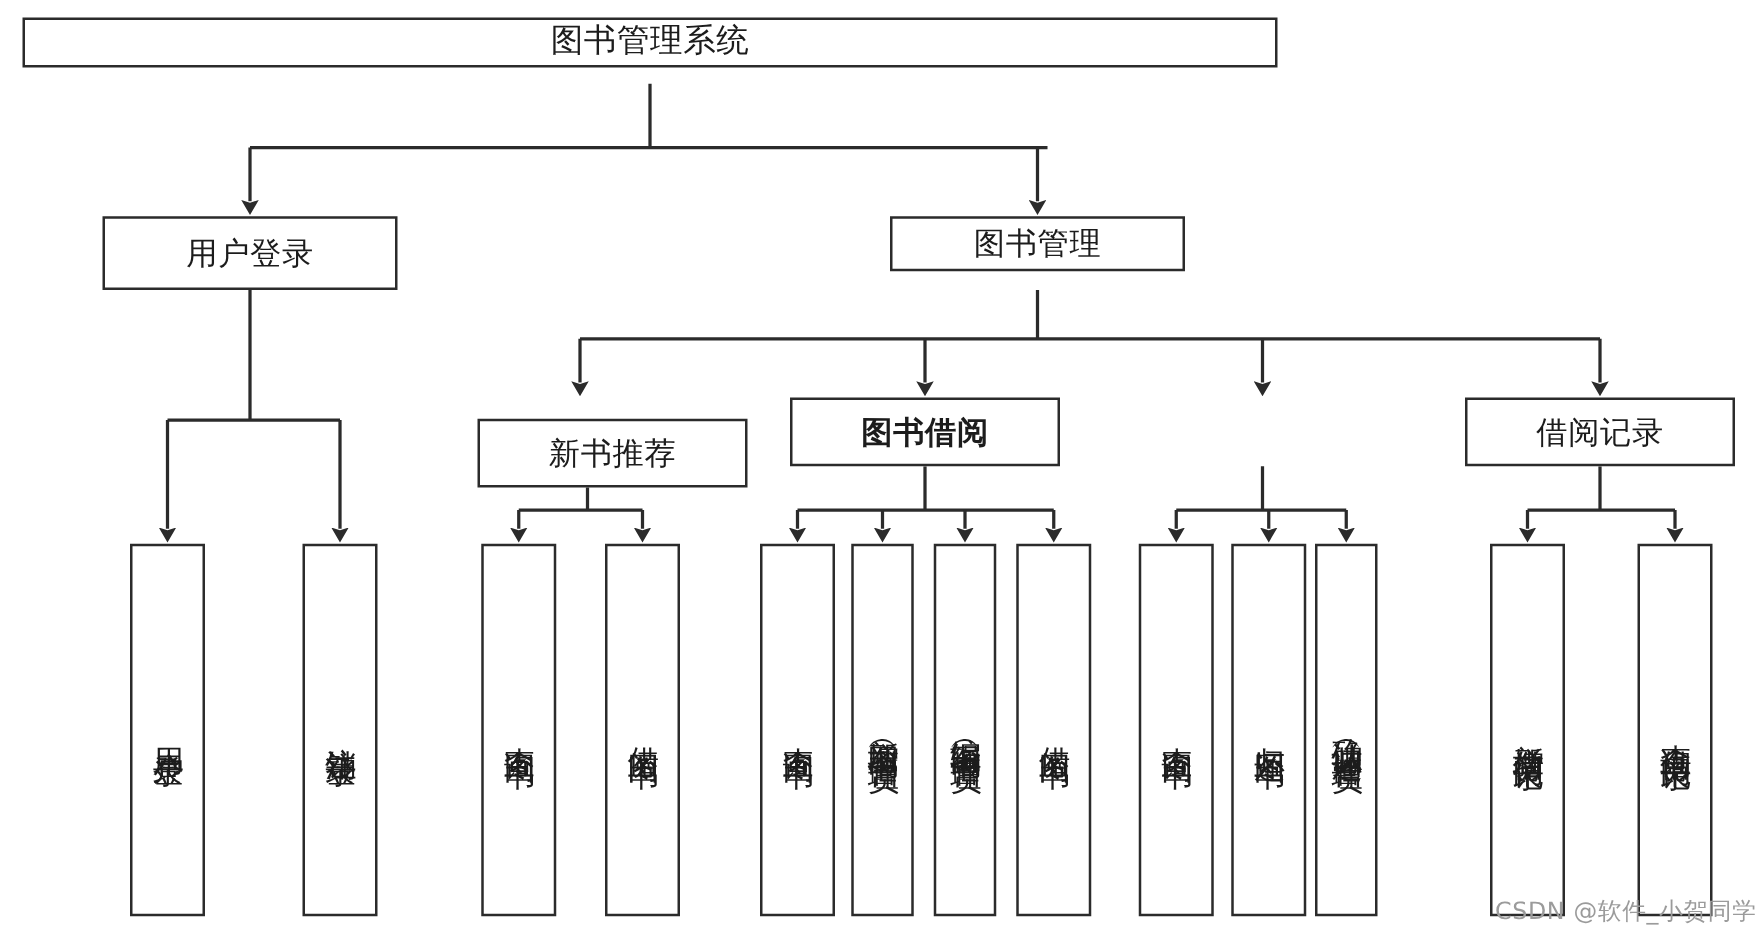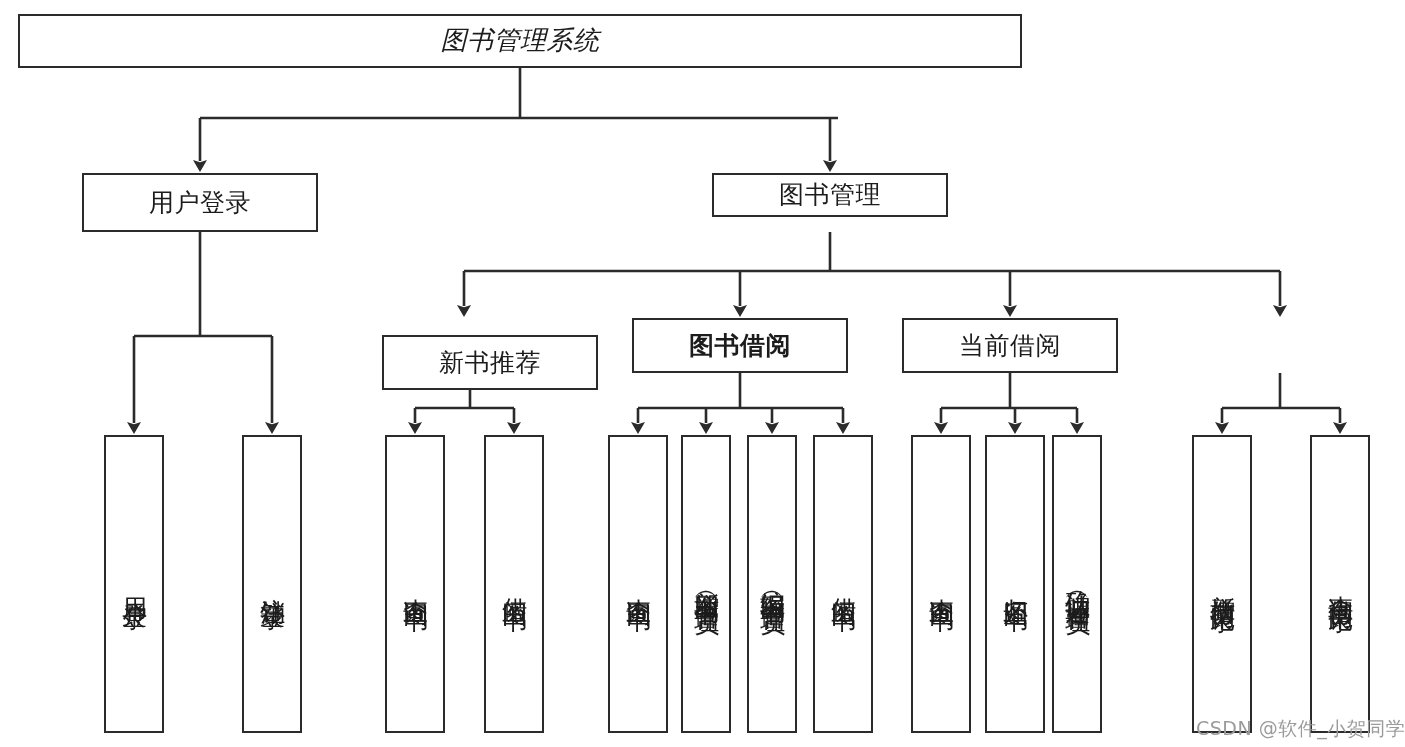--- a/index.html
+++ b/index.html
@@ -132,39 +132,39 @@
     </g>
 
     <g stroke="#2b2b2b" stroke-width="2.6" fill="none">
       <path d="M1280,373 L1280,408"></path>
       <path d="M1222,408 L1340,408"></path>
       <path d="M1222,408 L1222,423" marker-end="url(#arw)"></path>
       <path d="M1340,408 L1340,423" marker-end="url(#arw)"></path>
     </g>
   </svg>
 
-  <div class="node horiz root" style="left:18px; top:14px; width:1004px; height:54px;font-style:italic;">
+  <div class="node horiz root" style="left:18px; top:14px; width:1004px; height:40px;">
     <span class="lbl">图书管理系统</span>
   </div>
 
   <div class="node horiz" style="left:82px; top:173px; width:236px; height:59px;">
     <span class="lbl">用户登录</span>
   </div>
   <div class="node horiz" style="left:712px; top:173px; width:236px; height:44px;">
     <span class="lbl">图书管理</span>
   </div>
 
   <div class="node horiz" style="left:382px; top:318px; width:216px; height:55px;margin-top:17px;">
     <span class="lbl">新书推荐</span>
   </div>
   <div class="node horiz" style="left:632px; top:318px; width:216px; height:55px;font-weight:bold;">
     <span class="lbl">图书借阅</span>
   </div>
-  <div class="node horiz" style="left:902px; top:318px; width:216px; height:55px;">
-    <span class="lbl">当前借阅</span>
+  <div class="node horiz" style="left:1172px; top:318px; width:216px; height:55px;">
+    <span class="lbl">借阅记录</span>
   </div>
 
   <div class="node vert" style="left:104px; top:435px; width:60px; height:298px;">
     <span class="lbl">用户登录</span>
   </div>
   <div class="node vert" style="left:242px; top:435px; width:60px; height:298px;">
     <span class="lbl">注销登录</span>
   </div>
 
   <div class="node vert" style="left:385px; top:435px; width:60px; height:298px;">

